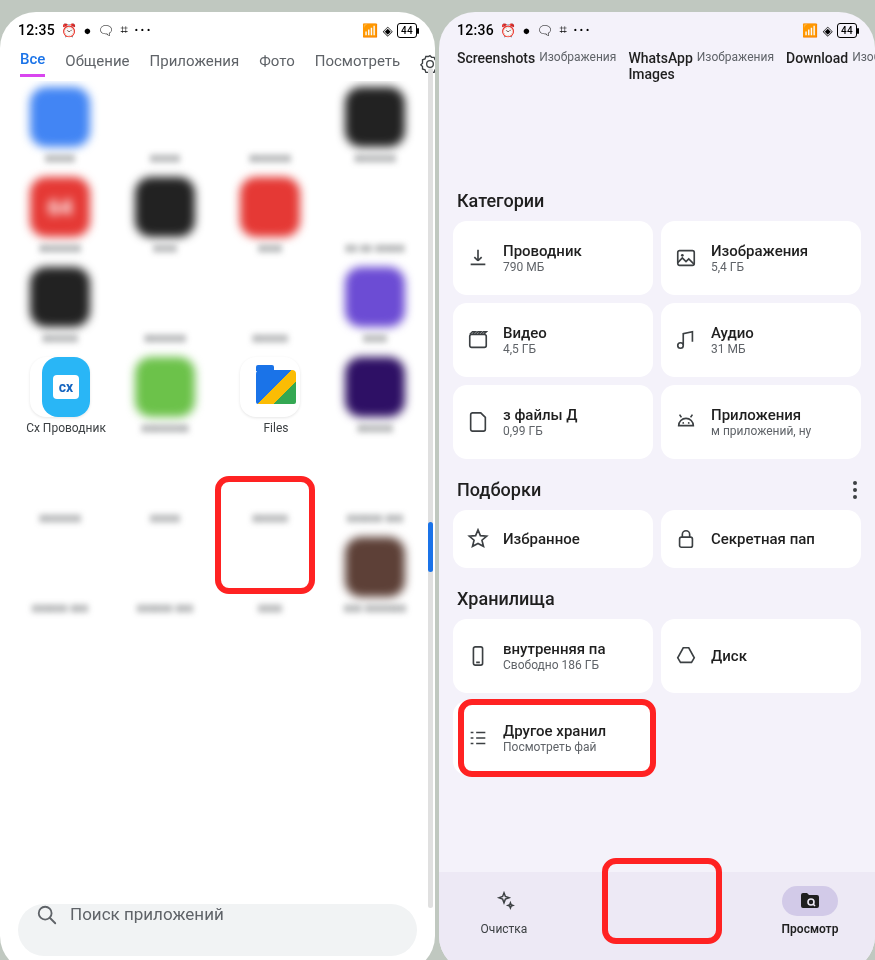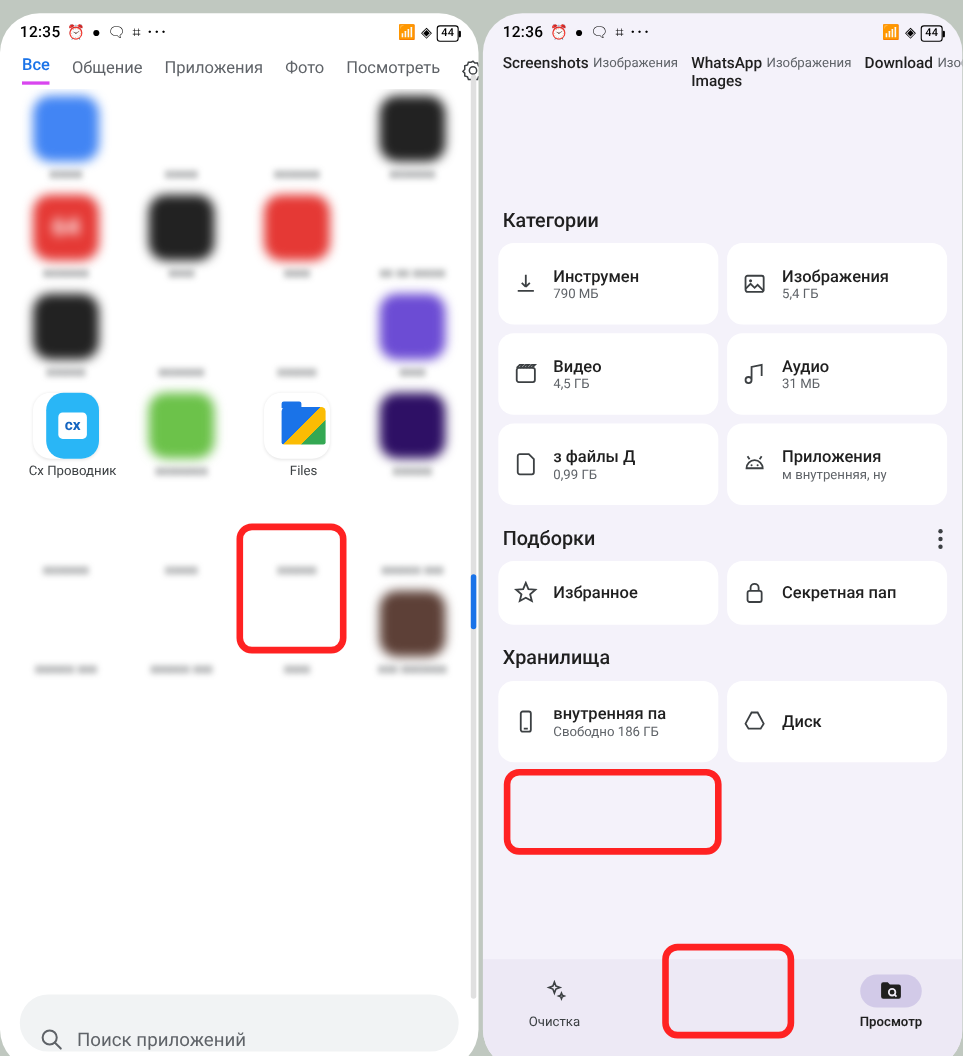--- a/index.html
+++ b/index.html
@@ -34,21 +34,21 @@
   .files-inner:before { content:""; position:absolute; top:-5px; left:0; width:18px; height:6px; background:#1a73e8; border-radius:2px 2px 0 0;}
   .cx-inner { background:#29b6f6; width:60px; height:60px; border-radius:16px; display:flex; align-items:center; justify-content:center;}
   .cx-badge { background:#fff; color:#1565c0; font-weight:bold; font-size:14px; padding:4px 6px; border-radius:4px;}
   
   .redbox { position:absolute; border:6px solid #f22; border-radius:14px; pointer-events:none;}
   .redbox.app { top:464px; left:215px; width:100px; height:118px;}
 
   .scrolltrack { position:absolute; right:2px; top:56px; width:5px; height:840px; background:#e0e0e0; border-radius:3px;}
   .scrollthumb { position:absolute; right:2px; top:510px; width:5px; height:50px; background:#1a73e8; border-radius:3px;}
 
-  .searchbar { margin:8px 18px 16px; height:52px; background:#f1f3f4; border-radius:26px; display:flex; align-items:flex-end; padding:0 18px; gap:12px; color:#5f6368; font-size:17px;}
+  .searchbar { margin:8px 18px 16px; height:52px; background:#f1f3f4; border-radius:26px; display:flex; align-items:flex-start; padding:0 18px; gap:12px; color:#5f6368; font-size:17px;}
 
   
   .phone.right { background:#f4f2fa; }
   .thumbs { display:flex; gap:8px; padding: 8px 14px 0; }
   .thumbcol { flex:1; display:flex; gap:4px;}
   .thumbimg { width:100%; height:120px; border-radius:10px; background:#888; filter: blur(6px); }
   .thumbimg.a { background: linear-gradient(45deg,#d88,#fcc);}
   .thumbimg.b { background: linear-gradient(45deg,#332,#665);}
   .thumbimg.c { background: linear-gradient(45deg,#b86,#edb);}
   .thumbtitle { font-size:14px; font-weight:500; color:#1f1f1f;}
@@ -308,21 +308,21 @@
     <span>Категории</span>
   </div>
   <div class="cardgrid">
     <div class="card">
       <span class="cicon">
           <svg viewBox="0 0 24 24" width="22" height="22">
             <path fill="none" stroke="#3c4043" stroke-width="1.8" d="M12 3v12m0 0l-4-4m4 4l4-4M4 19h16"></path>
           </svg>
         </span>
       <div class="ctext">
-          <div class="ctitle">Инструмен</div>
+          <div class="ctitle">Проводник</div>
           <div class="csub">790 МБ</div>
         </div>
     </div>
     <div class="card">
       <span class="cicon">
           <svg viewBox="0 0 24 24" width="22" height="22">
             <rect x="3" y="4" width="18" height="16" rx="2" fill="none" stroke="#3c4043" stroke-width="1.8"></rect>
             <circle cx="8" cy="9" r="1.5" fill="#3c4043"></circle>
             <path d="M3 17l5-5 4 4 3-3 6 6" fill="none" stroke="#3c4043" stroke-width="1.8"></path>
           </svg>
@@ -369,21 +369,21 @@
     <div class="card">
       <span class="cicon">
           <svg viewBox="0 0 24 24" width="22" height="22">
             <path d="M4 16a8 8 0 0116 0H4zm3-9l-2-3m12 3l2-3" fill="none" stroke="#3c4043" stroke-width="1.8"></path>
             <circle cx="9" cy="13" r="1" fill="#3c4043"></circle>
             <circle cx="15" cy="13" r="1" fill="#3c4043"></circle>
           </svg>
         </span>
       <div class="ctext">
           <div class="ctitle">Приложения</div>
-          <div class="csub">м внутренняя, ну</div>
+          <div class="csub">м приложений, ну</div>
         </div>
     </div>
   </div>
 
   <div class="sectiontitle">
     <span>Подборки</span>
     <div class="moredots">
         <span></span>
         <span></span>
         <span></span>
@@ -432,20 +432,31 @@
     <div class="card">
       <span class="cicon">
           <svg viewBox="0 0 24 24" width="22" height="22">
             <path d="M9 3h6l6 11-3 5H6l-3-5z" fill="none" stroke="#3c4043" stroke-width="1.8"></path>
           </svg>
         </span>
       <div class="ctext">
           <div class="ctitle">Диск</div>
         </div>
     </div>
+    <div class="card">
+      <span class="cicon">
+          <svg viewBox="0 0 24 24" width="22" height="22">
+            <path d="M4 6h3M4 12h3M4 18h3M10 6h10M10 12h10M10 18h10" stroke="#3c4043" stroke-width="1.8"></path>
+          </svg>
+        </span>
+      <div class="ctext">
+          <div class="ctitle">Другое хранил</div>
+          <div class="csub">Посмотреть фай</div>
+        </div>
+    </div>
   </div>
 
   <div class="bottomnav">
     <div class="navitem">
       <div class="navicon">
           <svg viewBox="0 0 24 24" width="22" height="22">
             <path d="M12 3l1.5 4 4 1.5-4 1.5L12 14l-1.5-4-4-1.5 4-1.5zM19 14l.8 2 2 .8-2 .8-.8 2-.8-2-2-.8 2-.8z" fill="none" stroke="#3c4043" stroke-width="1.6"></path>
           </svg>
         </div>
       <span>Очистка</span>

